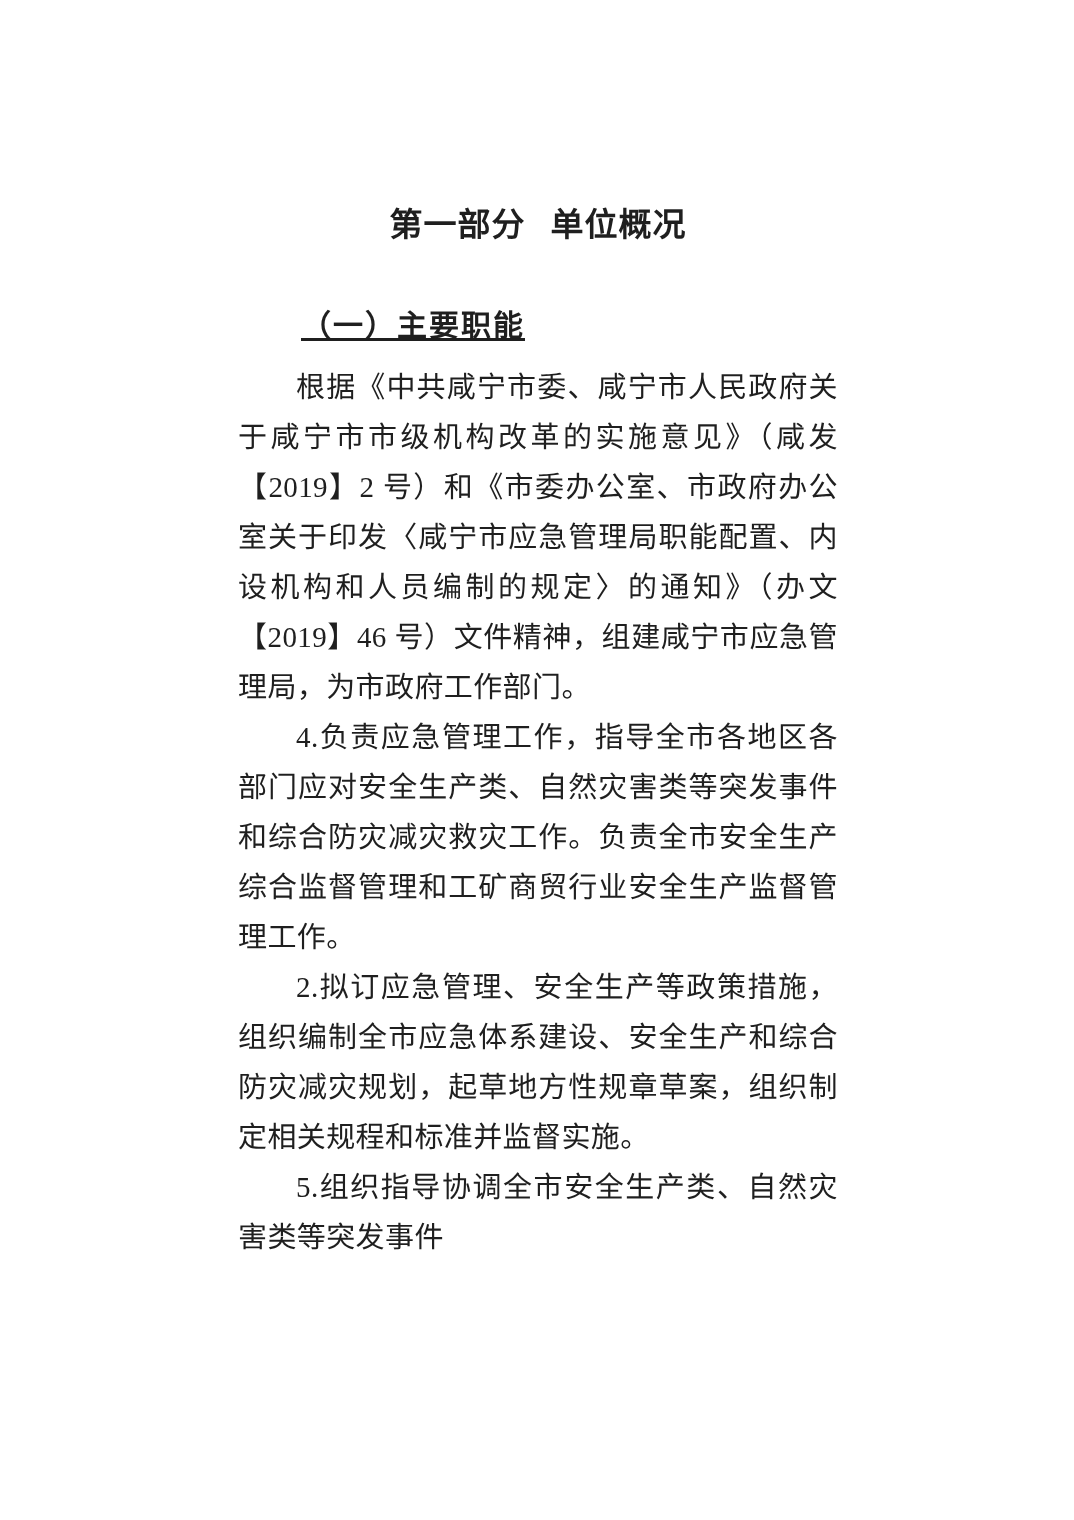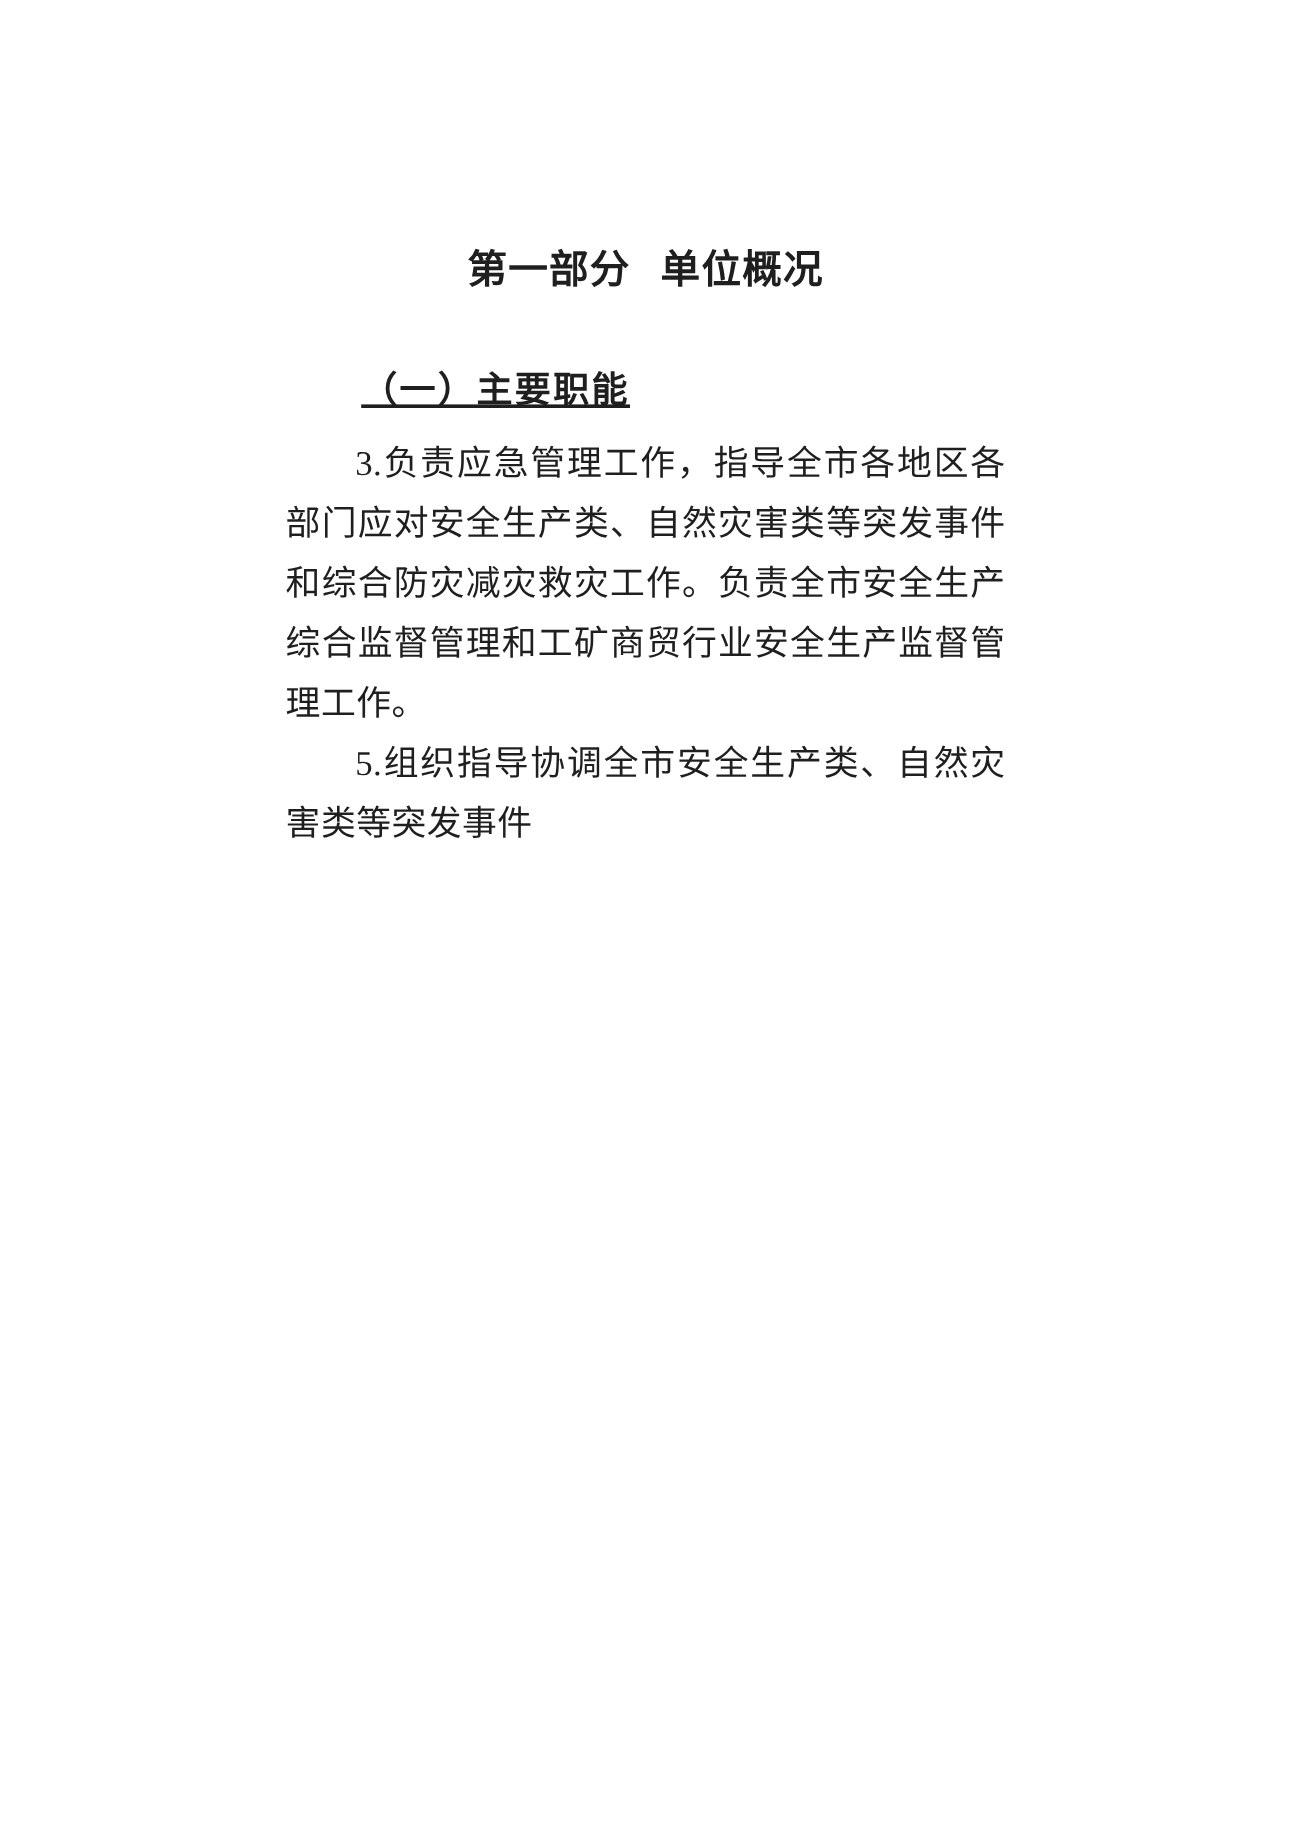--- a/index.html
+++ b/index.html
@@ -54,16 +54,18 @@
 </style>
 </head>
 <body>
 
 <div class="page" style="background: rgb(255, 255, 255); color: rgb(31, 31, 31);">
   <h1 class="doc-title">第一部分 单位概况</h1>
 
   <h2 class="section-heading">（一）主要职能</h2>
 
   <div class="doc-body" id="paragraphs">
-      <p class="para">3.负责应急管理工作，指导全市各地区各部门应对安全生产类、自然灾害类等突发事件和综合防灾减灾救灾工作。负责全市安全生产综合监督管理和工矿商贸行业安全生产监督管理工作。</p>
+      <p class="para">根据《中共咸宁市委、咸宁市人民政府关于咸宁市市级机构改革的实施意见》（咸发【2019】2 号）和《市委办公室、市政府办公室关于印发〈咸宁市应急管理局职能配置、内设机构和人员编制的规定〉的通知》（办文【2019】46 号）文件精神，组建咸宁市应急管理局，为市政府工作部门。</p>
+      <p class="para">4.负责应急管理工作，指导全市各地区各部门应对安全生产类、自然灾害类等突发事件和综合防灾减灾救灾工作。负责全市安全生产综合监督管理和工矿商贸行业安全生产监督管理工作。</p>
+      <p class="para">2.拟订应急管理、安全生产等政策措施，组织编制全市应急体系建设、安全生产和综合防灾减灾规划，起草地方性规章草案，组织制定相关规程和标准并监督实施。</p>
       <p class="para">5.组织指导协调全市安全生产类、自然灾害类等突发事件</p>
     </div>
 </div>
 
 </body></html>

